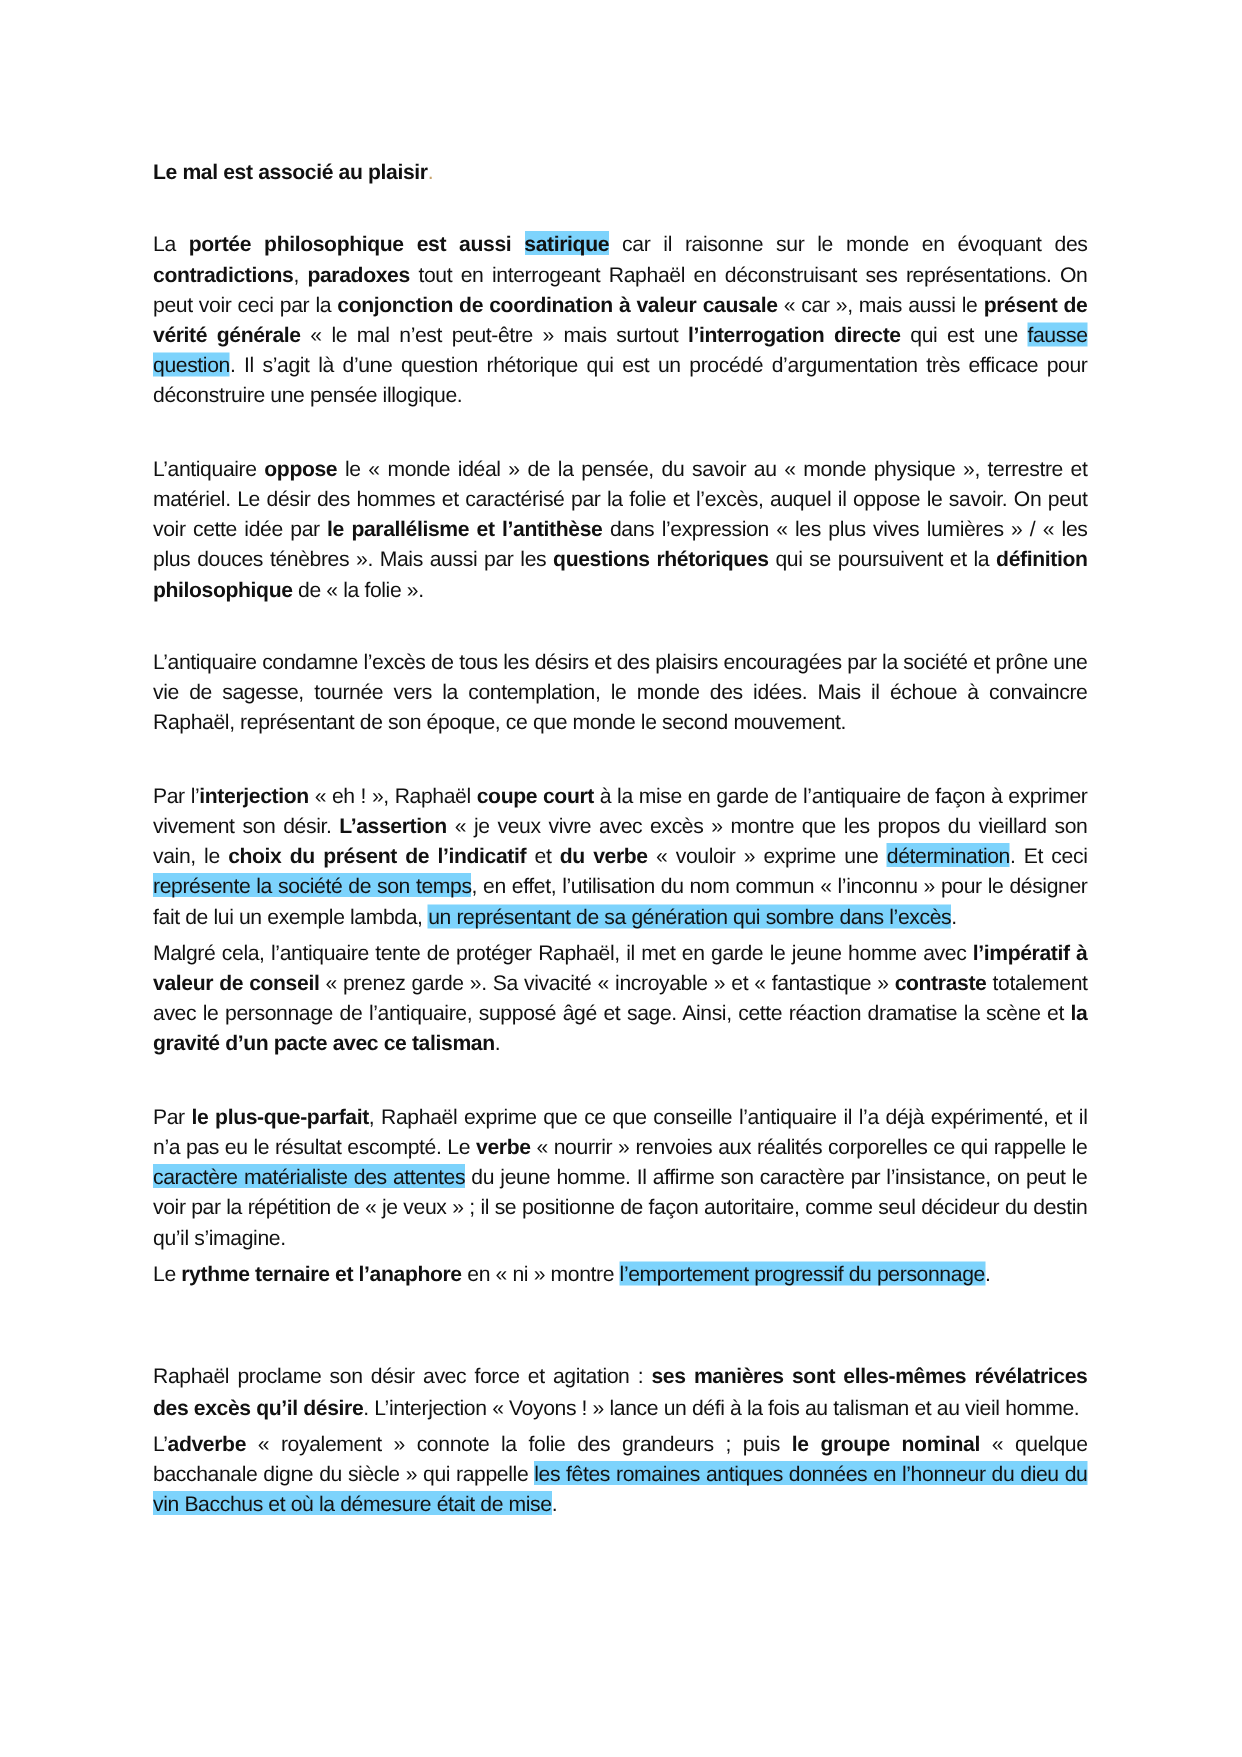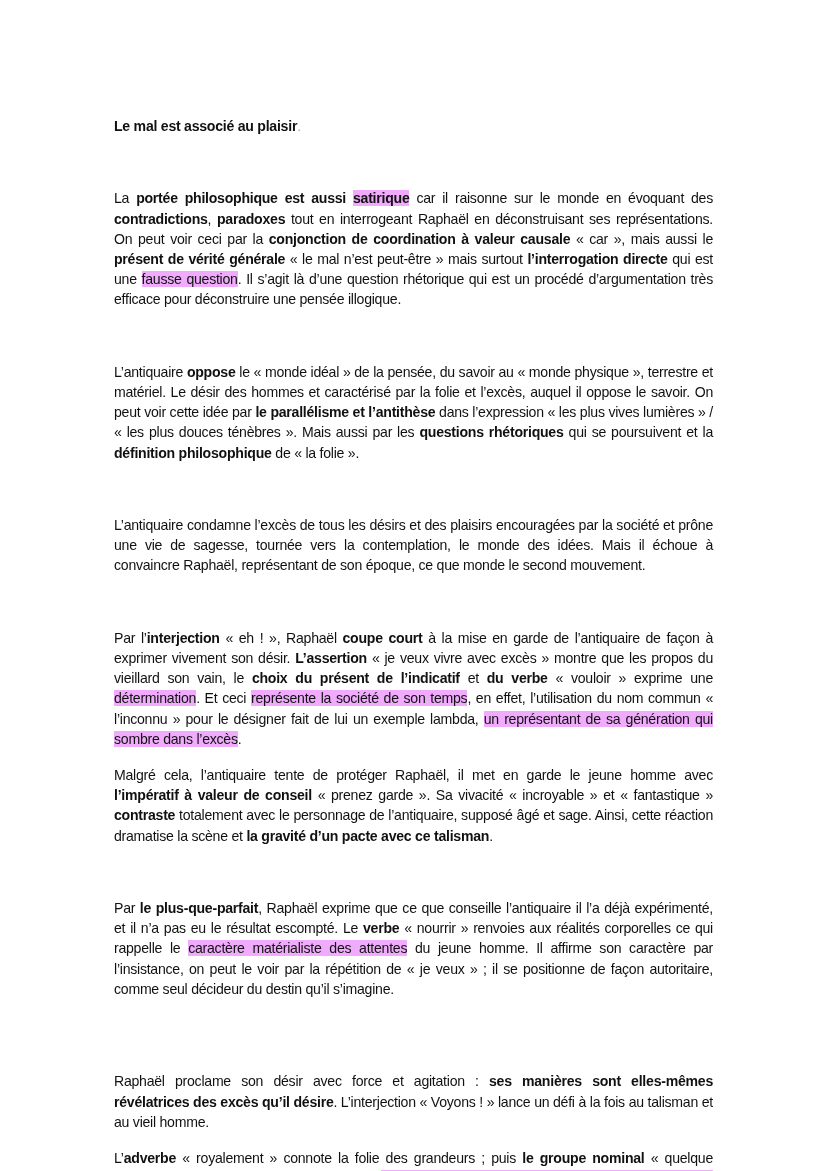--- a/index.html
+++ b/index.html
@@ -13,41 +13,42 @@
       position: absolute;
       left: 98px;
       top: 100px;
       width: 631px;
       font-family: "Liberation Sans", sans-serif;
       font-size: 14.1px;
       line-height: 20.2px;
       color: #111111;
       letter-spacing: -0.25px;
     }
-    .para { margin: 16px; text-align: justify; }
+    .para { margin: 4px; text-align: justify; }
     .para.left { text-align: left; }
     .gap { height: 20.2px; }
     .seg.b { font-weight: bold; }
     .seg.i { }
-    .seg.h { background: #f0abfc; }
+    .seg.h { background: #7dd3fc; }
     .seg.dot { color: #c9a36b; }
   </style>
 </head>
 <body>
 
 <div class="page" id="page">
     <p class="para left"><span class="seg b">Le mal est associé au plaisir</span><span class="seg dot">.</span></p>
     <div class="gap"></div>
     <p class="para"><span class="seg">La </span><span class="seg b">portée philosophique est aussi</span><span class="seg"> </span><span class="seg b h">satirique</span><span class="seg"> car il raisonne sur le monde en évoquant des </span><span class="seg b">contradictions</span><span class="seg">, </span><span class="seg b">paradoxes</span><span class="seg"> tout en interrogeant Raphaël en déconstruisant ses représentations. On peut voir ceci par la </span><span class="seg b i">conjonction de coordination à valeur causale</span><span class="seg"> « </span><span class="seg i">car</span><span class="seg"> », mais aussi le </span><span class="seg b">présent de vérité générale</span><span class="seg"> « </span><span class="seg i">le mal n’est peut-être</span><span class="seg"> » mais surtout </span><span class="seg b">l’interrogation directe</span><span class="seg"> qui est une </span><span class="seg h">fausse question</span><span class="seg">. Il s’agit là </span><span class="seg i">d’une question rhétorique qui est un procédé d’argumentation très efficace pour déconstruire une pensée illogique</span><span class="seg">.</span></p>
     <div class="gap"></div>
     <p class="para"><span class="seg">L’antiquaire </span><span class="seg b">oppose</span><span class="seg"> le « </span><span class="seg i">monde idéal</span><span class="seg"> » de la pensée, du savoir au « </span><span class="seg i">monde physique</span><span class="seg"> », terrestre et matériel. Le désir des hommes et caractérisé par la folie et l’excès, auquel il oppose le savoir. On peut voir cette idée par </span><span class="seg b">le parallélisme et l’antithèse</span><span class="seg"> dans l’expression « </span><span class="seg i">les plus vives lumières</span><span class="seg"> » / « </span><span class="seg i">les plus douces ténèbres</span><span class="seg"> ». Mais aussi par les </span><span class="seg b">questions rhétoriques</span><span class="seg"> qui se poursuivent et la </span><span class="seg b">définition philosophique</span><span class="seg"> de « </span><span class="seg i">la folie</span><span class="seg"> ».</span></p>
     <div class="gap"></div>
     <p class="para"><span class="seg i">L’antiquaire condamne l’excès de tous les désirs et des plaisirs encouragées par la société et prône une vie de sagesse, tournée vers la contemplation, le monde des idées. Mais il échoue à convaincre Raphaël, représentant de son époque, ce que monde le second mouvement.</span></p>
     <div class="gap"></div>
     <p class="para"><span class="seg">Par l’</span><span class="seg b">interjection</span><span class="seg"> « </span><span class="seg i">eh !</span><span class="seg"> », Raphaël </span><span class="seg b">coupe court</span><span class="seg"> à la mise en garde de l’antiquaire de façon à exprimer vivement son désir. </span><span class="seg b">L’assertion</span><span class="seg"> « </span><span class="seg i">je veux vivre avec excès</span><span class="seg"> » montre que les propos du vieillard son vain, le </span><span class="seg b">choix du présent de l’indicatif</span><span class="seg"> et </span><span class="seg b">du verbe</span><span class="seg"> « </span><span class="seg i">vouloir</span><span class="seg"> » exprime une </span><span class="seg h">détermination</span><span class="seg">. Et ceci </span><span class="seg i h">représente la société de son temps</span><span class="seg">, en effet, l’utilisation du nom commun « l’</span><span class="seg i">inconnu</span><span class="seg"> » pour le désigner fait de lui un exemple lambda, </span><span class="seg i h">un représentant de sa génération qui sombre dans l’excès</span><span class="seg">.</span></p>
     <p class="para"><span class="seg">Malgré cela, l’antiquaire tente de protéger Raphaël, il met en garde le jeune homme avec </span><span class="seg b">l’impératif à valeur de conseil</span><span class="seg"> « </span><span class="seg i">prenez garde</span><span class="seg"> ». Sa vivacité « </span><span class="seg i">incroyable » et « fantastique</span><span class="seg"> » </span><span class="seg b">contraste</span><span class="seg"> totalement avec le personnage de l’antiquaire, supposé âgé et sage. Ainsi, cette réaction dramatise la scène et </span><span class="seg b">la gravité d’un pacte avec ce talisman</span><span class="seg">.</span></p>
     <div class="gap"></div>
     <p class="para"><span class="seg">Par </span><span class="seg b">le plus-que-parfait</span><span class="seg">, Raphaël exprime que ce que conseille l’antiquaire il l’a déjà expérimenté, et il n’a pas eu le résultat escompté. Le </span><span class="seg b">verbe</span><span class="seg"> « </span><span class="seg i">nourrir</span><span class="seg"> » renvoies aux réalités corporelles ce qui rappelle le </span><span class="seg h">caractère matérialiste des attentes</span><span class="seg"> du jeune homme. Il affirme son caractère par l’insistance, on peut le voir par la répétition de « </span><span class="seg i">je veux</span><span class="seg"> » ; il se positionne de façon autoritaire, comme seul décideur du destin qu’il s’imagine.</span></p>
+    <p class="para left"><span class="seg">Le </span><span class="seg b">rythme ternaire et l’anaphore</span><span class="seg"> en « </span><span class="seg i">ni</span><span class="seg"> » montre </span><span class="seg h">l’emportement progressif du personnage</span><span class="seg">.</span></p>
     <div class="gap"></div>
     <div class="gap"></div>
     <p class="para"><span class="seg">Raphaël proclame son désir avec force et agitation : </span><span class="seg b">ses manières sont elles-mêmes révélatrices des excès qu’il désire</span><span class="seg">. L’</span><span class="seg i">interjection</span><span class="seg"> « </span><span class="seg i">Voyons !</span><span class="seg"> » lance un défi à la fois au talisman et au vieil homme.</span></p>
     <p class="para"><span class="seg">L’</span><span class="seg b">adverbe</span><span class="seg"> « </span><span class="seg i">royalement</span><span class="seg"> » connote la folie des grandeurs ; puis </span><span class="seg b">le groupe nominal</span><span class="seg"> « </span><span class="seg i">quelque bacchanale digne du siècle</span><span class="seg"> » qui rappelle </span><span class="seg h">les fêtes romaines antiques données en l’honneur du dieu du vin Bacchus et où la démesure était de mise</span><span class="seg">.</span></p>
   </div>
 
 </body></html>

